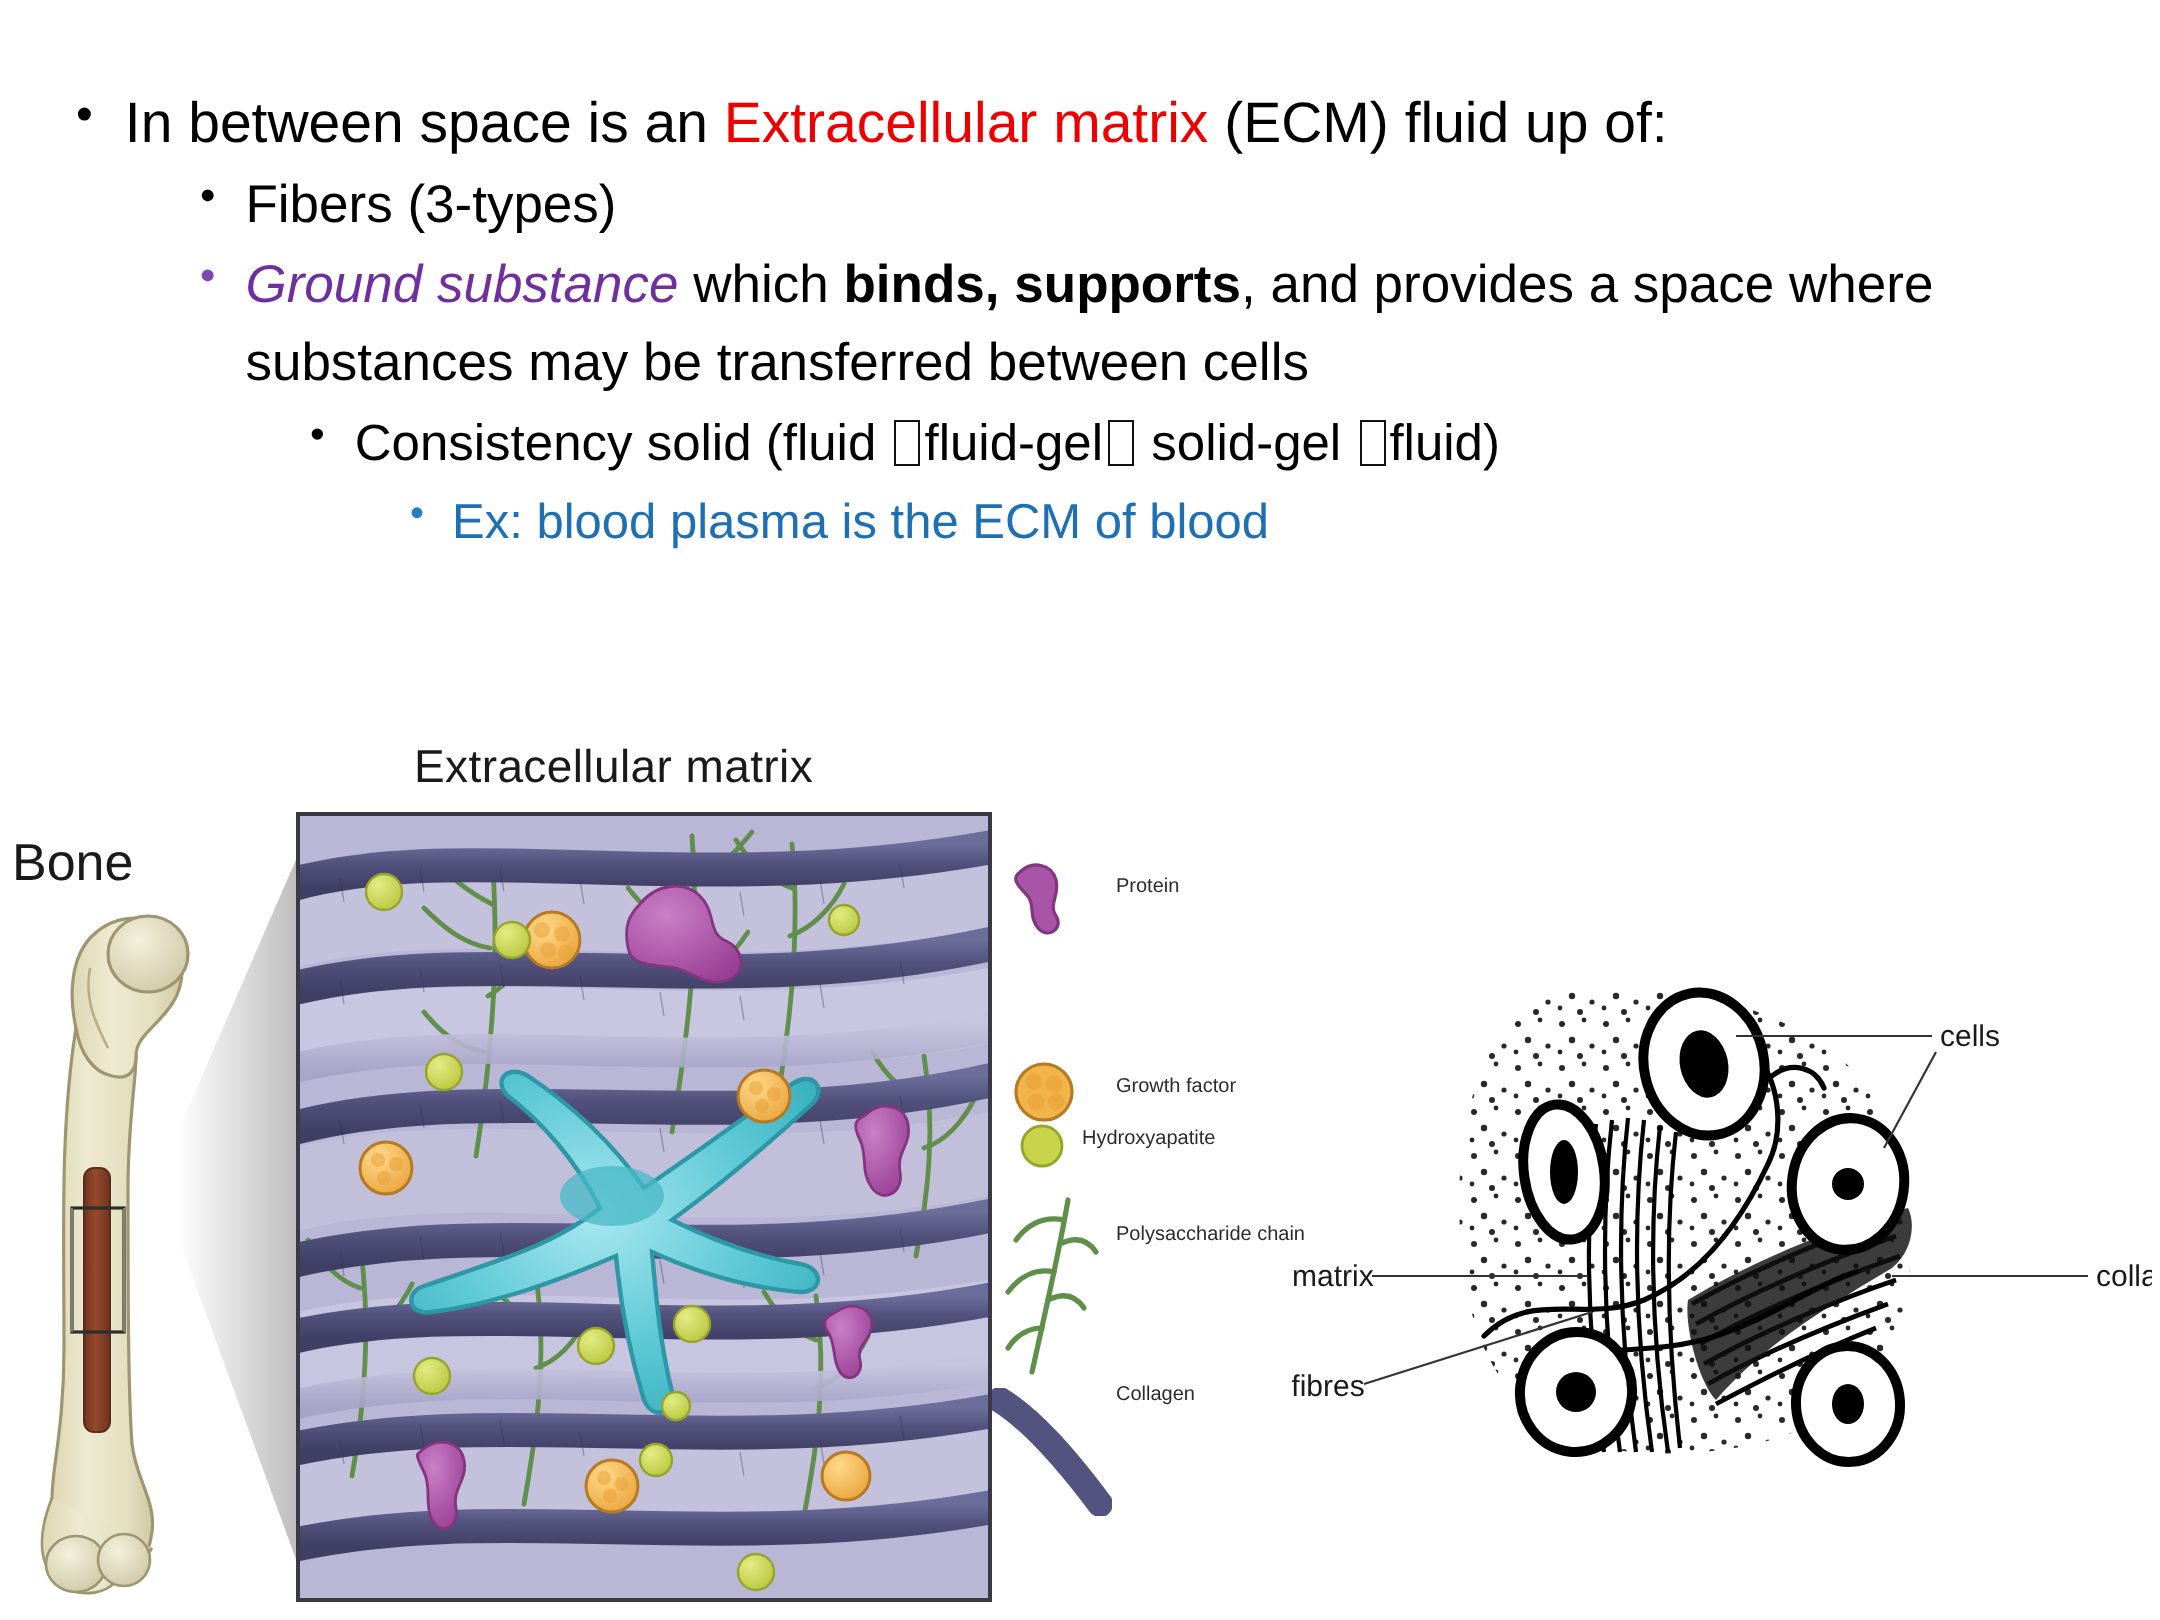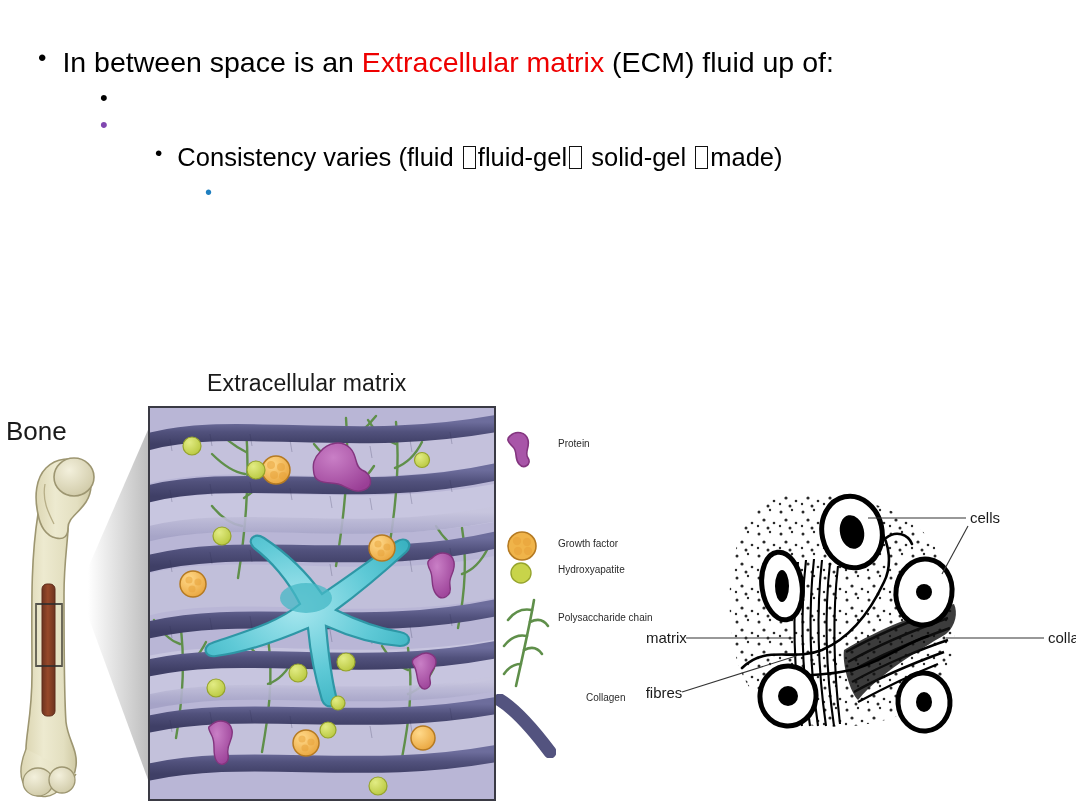--- a/index.html
+++ b/index.html
@@ -63,33 +63,36 @@
 
 <div class="slide-text">
 
   <div class="bullet-row lvl1">
     <span class="bullet-dot">•</span>
     <span class="bullet-body"><span>In between space is an </span><span class="red">Extracellular matrix</span><span> (ECM) fluid up of:</span></span>
   </div>
 
   <div class="bullet-row lvl2">
     <span class="bullet-dot">•</span>
+    <span class="bullet-body"><span>Fibers (3-types)</span></span>
   </div>
 
   <div class="bullet-row lvl2">
     <span class="bullet-dot dot-purple">•</span>
+    <span class="bullet-body"><span class="purple">Ground substance</span><span> which </span><span class="bold">binds, supports</span><span>, and provides a space where substances may be transferred between cells</span></span>
   </div>
 
   <div class="bullet-row lvl3">
     <span class="bullet-dot">•</span>
-    <span class="bullet-body"><span>Consistency varies (fluid </span><span class="tofu"></span><span>fluid-gel</span><span class="tofu"></span><span> solid-gel </span><span class="tofu"></span><span>made)</span></span>
+    <span class="bullet-body"><span>Consistency solid (fluid </span><span class="tofu"></span><span>fluid-gel</span><span class="tofu"></span><span> solid-gel </span><span class="tofu"></span><span>fluid)</span></span>
   </div>
 
   <div class="bullet-row lvl4">
     <span class="bullet-dot dot-blue">•</span>
+    <span class="bullet-body"><span class="blue">Ex: blood plasma is the ECM of blood</span></span>
   </div>
 
 </div>
 
 <div class="figure">
 
   <div class="ecm-title">Extracellular matrix</div>
   <div class="bone-label">Bone</div>
 
   <svg class="cone" viewBox="0 0 66 380">
@@ -321,42 +324,42 @@
             <circle cx="24" cy="23" r="4.2"></circle>
         </g>
       </svg>
       <span class="legend-txt" style="margin-left:58px;">Growth factor</span>
     </div>
 
     <div class="legend-row" style="top:126px;left:0;">
       <svg class="legend-ico" style="left:8px;top:0px;" width="26" height="26" viewBox="0 0 26 26">
         <circle cx="13" cy="13" r="10" fill="#c8d44a" stroke="#96a42c" stroke-width="1.4"></circle>
       </svg>
-      <span class="legend-txt" style="margin-left:58px;">Hydroxyapatite</span>
+      <span class="legend-txt" style="margin-left:41px;">Hydroxyapatite</span>
     </div>
 
     <div class="legend-row" style="top:174px;left:0;">
       <svg class="legend-ico" style="left:0px;top:-14px;" width="54" height="100" viewBox="0 0 54 100">
         <g stroke="#5f8f4a" stroke-width="2.6" fill="none" stroke-linecap="round">
           <path d="M34 6 C30 30 24 56 16 92"></path>
           <path d="M32 16 C22 14 14 18 8 26"></path>
           <path d="M30 28 C38 24 44 26 48 32"></path>
           <path d="M27 42 C18 40 10 44 4 52"></path>
           <path d="M24 56 C32 52 38 54 42 60"></path>
           <path d="M21 70 C13 70 8 74 4 80"></path>
         </g>
       </svg>
       <span class="legend-txt" style="margin-left:58px;width:120px;display:inline-block;">Polysaccharide chain</span>
     </div>
 
     <div class="legend-row" style="top:254px;left:0;">
       <svg class="legend-ico" style="left:-4px;top:6px;" width="60" height="64" viewBox="0 0 60 64">
         <path d="M4 6 C20 16 36 34 54 58" stroke="#53537f" stroke-width="13" fill="none" stroke-linecap="round"></path>
       </svg>
-      <span class="legend-txt" style="margin-left:86px;">Collagen</span>
+      <span class="legend-txt" style="margin-left:58px;">Collagen</span>
     </div>
   </div>
 
   <svg class="histo" viewBox="0 0 430 250">
     <defs>
       <pattern id="stipple" width="22" height="22" patternUnits="userSpaceOnUse">
         <circle cx="3" cy="4" r="1.5" fill="#111"></circle>
         <circle cx="14" cy="2" r="1.2" fill="#111"></circle>
         <circle cx="8" cy="12" r="1.6" fill="#111"></circle>
         <circle cx="18" cy="15" r="1.3" fill="#111"></circle>

